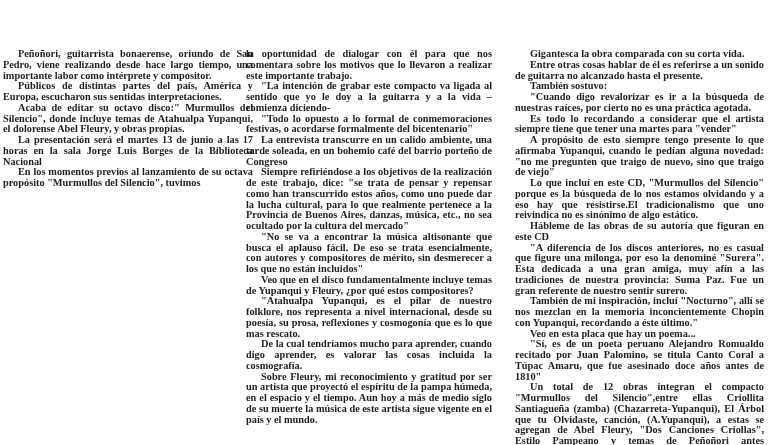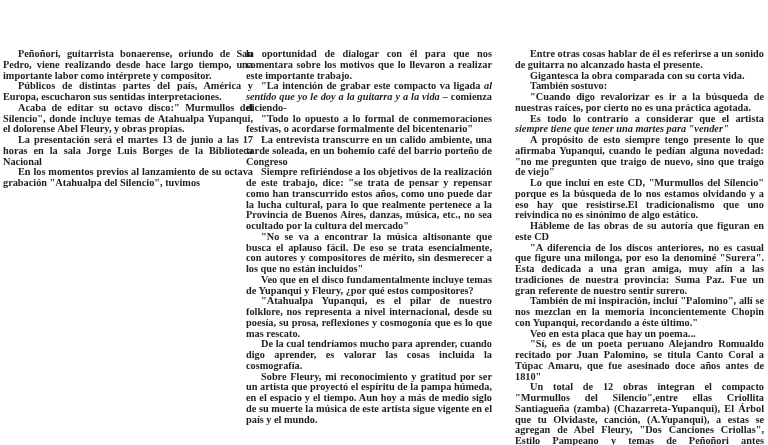--- a/index.html
+++ b/index.html
@@ -19,21 +19,21 @@
     font-weight: 700;
     font-size: 10.3px;
     line-height: 10.75px;
     text-align: justify;
   }
   .col-1 { left: 3px;   width: 250px; }
   .col-2 { left: 246px; width: 246px; }
   .col-3 { left: 515px; width: 249px; }
   p.para { margin: 0; text-indent: 15px; }
   p.para.no-indent { text-indent: 0; }
-  .it { font-style: italic; }
+  .it { }
   .artifact-box {
     position: absolute;
     left: 473px;
     top: 427px;
     width: 31px;
     height: 32px;
     border: 2px solid var(--artifact, #cccccc);
     border-radius: 5px;
     background: transparent;
   }
@@ -41,45 +41,45 @@
 </head>
 <body>
 
 <div class="page">
   <div>
       <div class="col col-1">
         <p class="para"><span>Peñoñori, guitarrista bonaerense, oriundo de San Pedro, viene realizando desde hace largo tiempo, una importante labor como intérprete y compositor.</span></p>
         <p class="para"><span>Públicos de distintas partes del país, América y Europa, escucharon sus sentidas interpretaciones.</span></p>
         <p class="para"><span>Acaba de editar su octavo disco:" Murmullos del Silencio", donde incluye temas de Atahualpa Yupanqui, el dolorense Abel Fleury, y obras propias.</span></p>
         <p class="para"><span>La presentación será el martes 13 de junio a las 17 horas en la sala Jorge Luis Borges de la Biblioteca Nacional</span></p>
-        <p class="para"><span>En los momentos previos al lanzamiento de su octava grabación "Atahualpa del Silencio", tuvimos</span></p>
+        <p class="para"><span>En los momentos previos al lanzamiento de su octava propósito "Murmullos del Silencio", tuvimos</span></p>
       </div>
       <div class="col col-2">
         <p class="para no-indent"><span>la oportunidad de dialogar con él para que nos comentara sobre los motivos que lo llevaron a realizar este importante trabajo.</span></p>
         <p class="para"><span>"La intención de grabar este compacto va ligada </span><span class="it">al sentido que yo le doy a la guitarra y a la vida –</span><span> comienza diciendo-</span></p>
         <p class="para"><span>"Todo lo opuesto a lo formal de conmemoraciones festivas, o acordarse formalmente del bicentenario"</span></p>
         <p class="para"><span>La entrevista transcurre en un calido ambiente, una tarde soleada, en un bohemio café del barrio porteño de Congreso</span></p>
         <p class="para"><span>Siempre refiriéndose a los objetivos de la realización de este trabajo, dice: "se trata de pensar y repensar como han transcurrido estos años, como uno puede dar la lucha cultural, para lo que realmente pertenece a la Provincia de Buenos Aires, danzas, música, etc., no sea ocultado por la cultura del mercado"</span></p>
         <p class="para"><span>"No se va a encontrar la música altisonante que busca el aplauso fácil. De eso se trata esencialmente, con autores y compositores de mérito, sin desmerecer a los que no están incluidos"</span></p>
         <p class="para"><span>Veo que en el disco fundamentalmente incluye temas de Yupanqui y Fleury, ¿por qué estos compositores?</span></p>
         <p class="para"><span>"Atahualpa Yupanqui, es el pilar de nuestro folklore, nos representa a nivel internacional, desde su poesía, su prosa, reflexiones y cosmogonía que es lo que mas rescato.</span></p>
         <p class="para"><span>De la cual tendríamos mucho para aprender, cuando digo aprender, es valorar las cosas incluida la cosmografía.</span></p>
         <p class="para"><span>Sobre Fleury, mi reconocimiento y gratitud por ser un artista que proyectó el espíritu de la pampa húmeda, en el espacio y el tiempo. Aun hoy a más de medio siglo de su muerte la música de este artista sigue vigente en el país y el mundo.</span></p>
       </div>
       <div class="col col-3">
+        <p class="para"><span>Gigantesca la obra comparada con su corta vida.</span></p>
         <p class="para"><span>Entre otras cosas hablar de él es referirse a un sonido de guitarra no alcanzado hasta el presente.</span></p>
-        <p class="para"><span>Gigantesca la obra comparada con su corta vida.</span></p>
         <p class="para"><span>También sostuvo:</span></p>
         <p class="para"><span>"Cuando digo revalorizar es ir a la búsqueda de nuestras raíces, por cierto no es una práctica agotada.</span></p>
-        <p class="para"><span>Es todo lo contrario a considerar que el artista </span><span class="it">siempre tiene que tener una martes para "vender"</span></p>
+        <p class="para"><span>Es todo lo recordando a considerar que el artista </span><span class="it">siempre tiene que tener una martes para "vender"</span></p>
         <p class="para"><span>A propósito de esto siempre tengo presente lo que afirmaba Yupanqui, cuando le pedían alguna novedad: "no me pregunten que traigo de nuevo, sino que traigo de viejo"</span></p>
         <p class="para"><span>Lo que incluí en este CD, "Murmullos del Silencio" porque es la búsqueda de lo nos estamos olvidando y a eso hay que resistirse.El tradicionalismo que uno reivindica no es sinónimo de algo estático.</span></p>
         <p class="para"><span>Hábleme de las obras de su autoría que figuran en este CD</span></p>
         <p class="para"><span>"A diferencia de los discos anteriores, no es casual que figure una milonga, por eso la denominé "Surera". Esta dedicada a una gran amiga, muy afín a las tradiciones de nuestra provincia: Suma Paz. Fue un gran referente de nuestro sentir surero.</span></p>
-        <p class="para"><span>También de mi inspiración, incluí "Palomino", allí se nos mezclan en la memoria inconcientemente Chopin con Yupanqui, recordando a éste último."</span></p>
+        <p class="para"><span>También de mi inspiración, incluí "Nocturno", allí se nos mezclan en la memoria inconcientemente Chopin con Yupanqui, recordando a éste último."</span></p>
         <p class="para"><span>Veo en esta placa que hay un poema...</span></p>
         <p class="para"><span>"Sí, es de un poeta peruano Alejandro Romualdo recitado por Juan Palomino, se titula Canto Coral a Túpac Amaru, que fue asesinado doce años antes de 1810"</span></p>
         <p class="para"><span>Un total de 12 obras integran el compacto "Murmullos del Silencio",entre ellas Criollita Santiagueña (zamba) (Chazarreta-Yupanqui), El Árbol que tu Olvidaste, canción, (A.Yupanqui), a estas se agregan de Abel Fleury, "Dos Canciones Criollas", Estilo Pampeano y temas de Peñoñori antes mencionados.</span></p>
         <p class="para"><span>La interpretación de Javier, refleja un buen soni-</span></p>
       </div>
     </div>
   <div class="artifact-box"></div>
 </div>
 
 </body></html>

